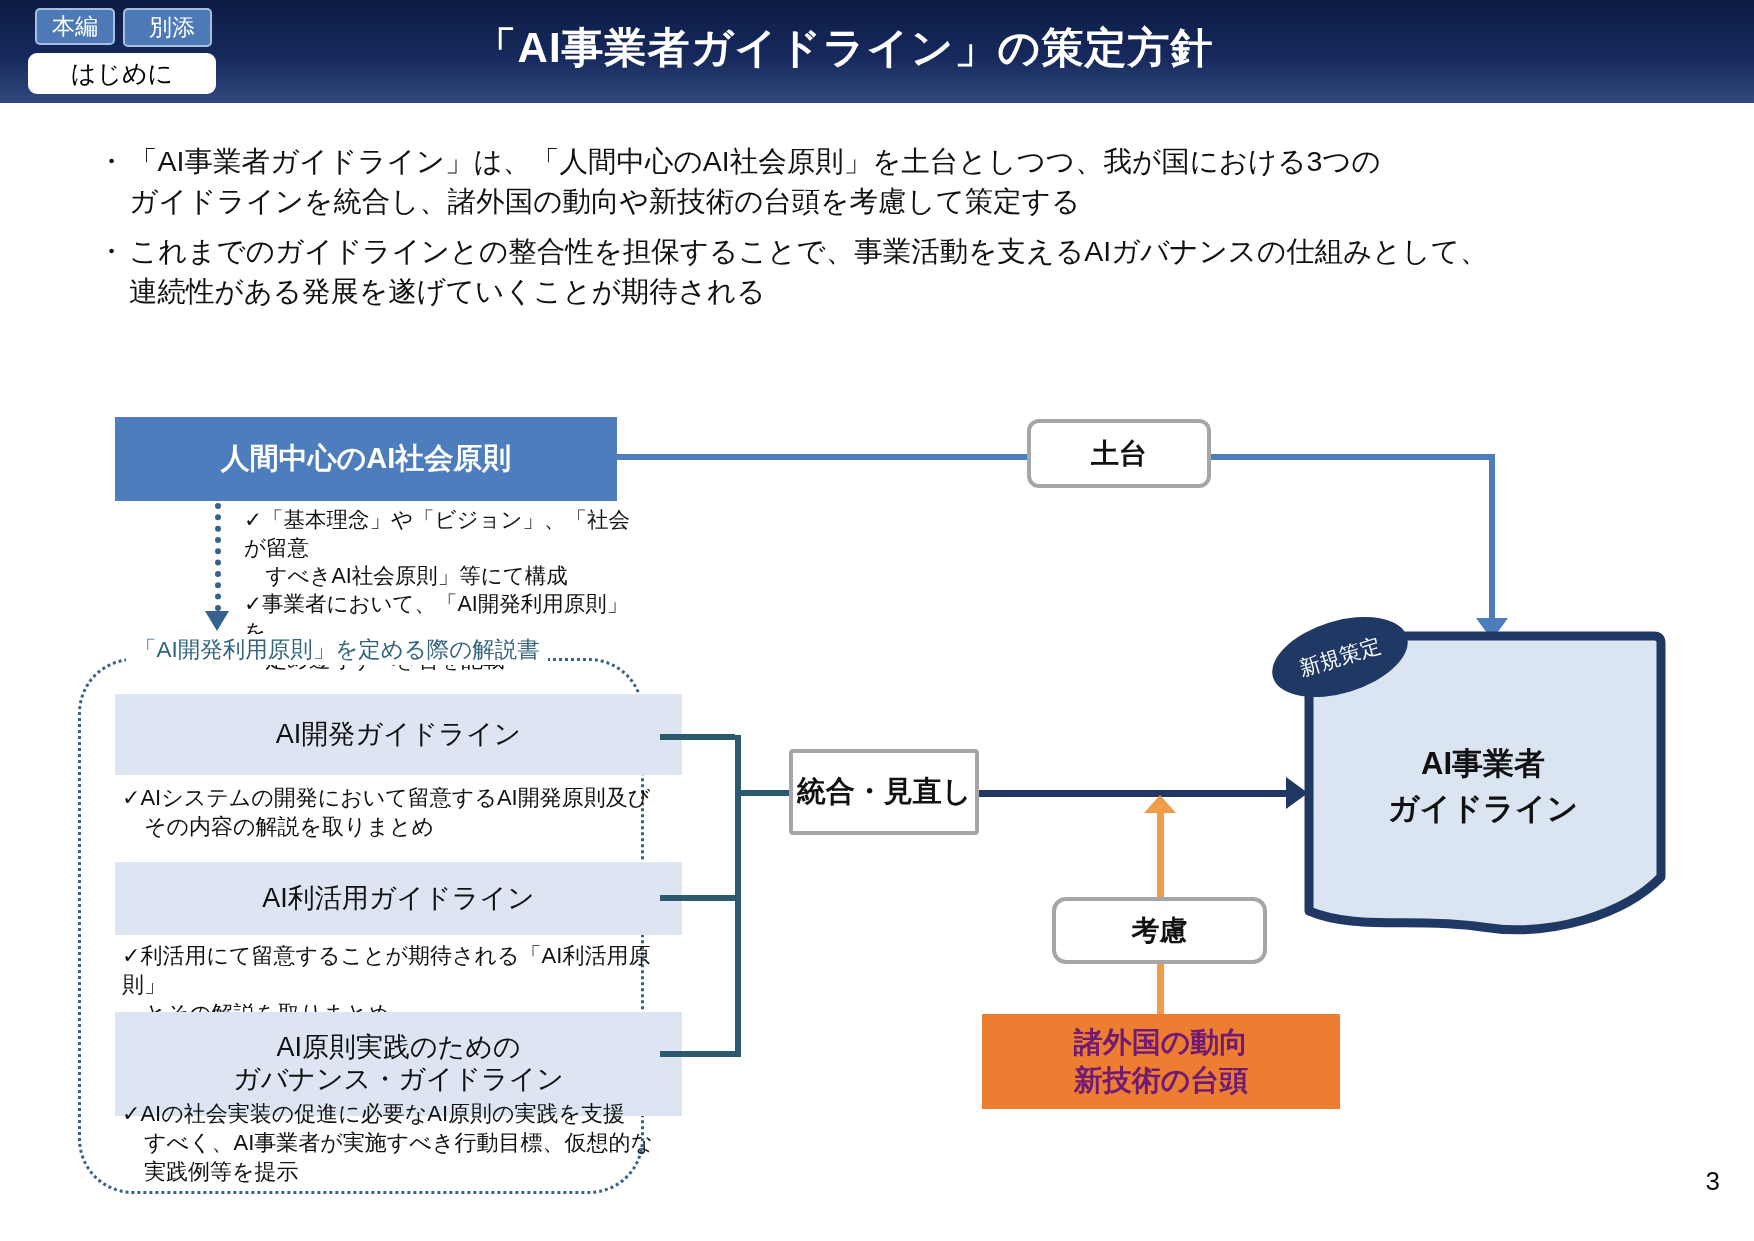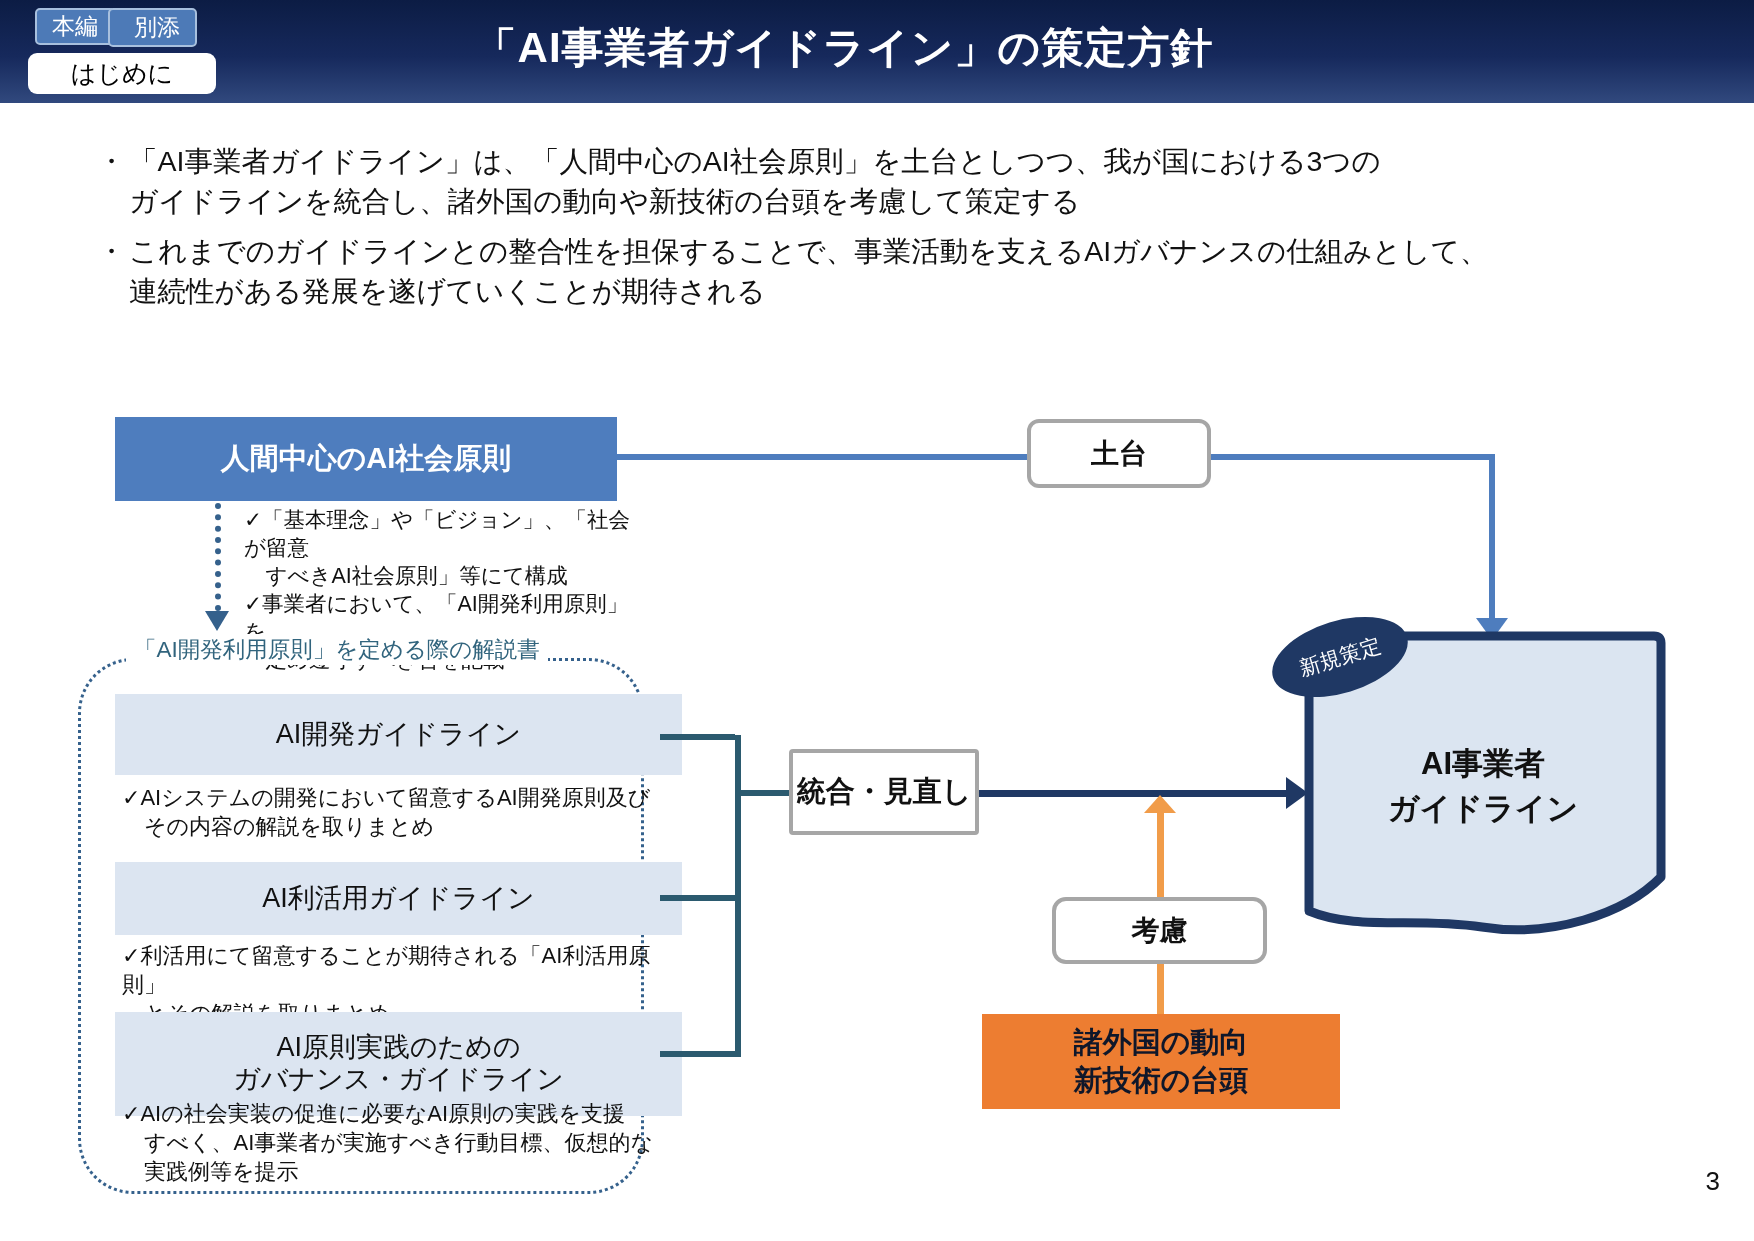--- a/index.html
+++ b/index.html
@@ -9,21 +9,21 @@
   }
   .abs{position:absolute;}
   
   #header{left:0;top:0;width:1754px;height:103px;
     background:linear-gradient(180deg,#0c1c44 0%,#16295c 55%,#31497e 100%);}
   #title{left:0;top:20px;width:1604px;text-align:center;color:#ffffff;
     font-size:42px;font-weight:bold;letter-spacing:1px;margin-left:42px;}
   .tab-blue{background:#4d7ab7;border:2px solid #a8c0de;border-radius:5px;color:#ffffff;
     font-size:23px;display:flex;align-items:center;justify-content:center;box-sizing:border-box;}
   #tab-honpen{left:35px;top:8px;width:80px;height:37px;}
-  #tab-betten{left:108px;top:8px;width:89px;height:39px;padding-left:9px;}
+  #tab-betten{left:123px;top:8px;width:89px;height:39px;padding-left:9px;}
   #tab-hajimeni{left:28px;top:53px;width:188px;height:41px;background:#ffffff;border-radius:9px;
     color:#000;font-size:25px;display:flex;align-items:center;justify-content:center;}
   
   .bullet{display:flex;font-size:28.5px;line-height:1.42;color:#111;}
   .bullet .mk{width:32px;flex:0 0 32px;}
   .bullet .tx{white-space:pre-wrap;}
   #bullet-1{left:97px;top:141px;width:1440px;}
   #bullet-2{left:97px;top:231px;width:1440px;}
   
   .fillbox{display:flex;align-items:center;justify-content:center;text-align:center;box-sizing:border-box;}
@@ -67,21 +67,21 @@
   
   #integration-line{left:977px;top:790px;width:312px;height:7px;background:#1f3864;z-index:1;}
   #integration-arrow-head{left:1286px;top:777px;width:0;height:0;z-index:1;
     border-top:16px solid transparent;border-bottom:16px solid transparent;border-left:22px solid #1f3864;}
   
   #orange-shaft{left:1157px;top:810px;width:7px;height:205px;background:#f19c49;z-index:1;}
   #orange-arrow-head{left:1144px;top:795px;width:0;height:0;z-index:1;
     border-left:16px solid transparent;border-right:16px solid transparent;border-bottom:18px solid #f19c49;}
   #kouryo-box{left:1052px;top:897px;width:215px;height:67px;background:#fff;border:4px solid #a6a6a6;
     border-radius:14px;font-size:28px;font-weight:bold;z-index:2;}
-  #trends-box{left:982px;top:1014px;width:358px;height:95px;background:#ed7d31;color:#0f172a;
+  #trends-box{left:982px;top:1014px;width:358px;height:95px;background:#ed7d31;color:#701a75;
     font-size:29px;font-weight:bold;white-space:pre-line;line-height:1.3;z-index:2;}
   
   #doc-shape{left:1298px;top:630px;z-index:1;}
   #doc-title{left:1328px;top:742px;width:310px;text-align:center;font-size:31px;font-weight:bold;
     white-space:pre-line;line-height:1.45;color:#111;z-index:2;}
   #shinki-badge{left:1270px;top:621px;width:140px;height:72px;background:#1f3864;border-radius:50%;
     transform:rotate(-17deg);color:#fff;font-size:21px;z-index:3;}
   #page-number{left:1660px;top:1166px;width:60px;text-align:right;font-size:26px;color:#111;}
 </style>
 </head>

